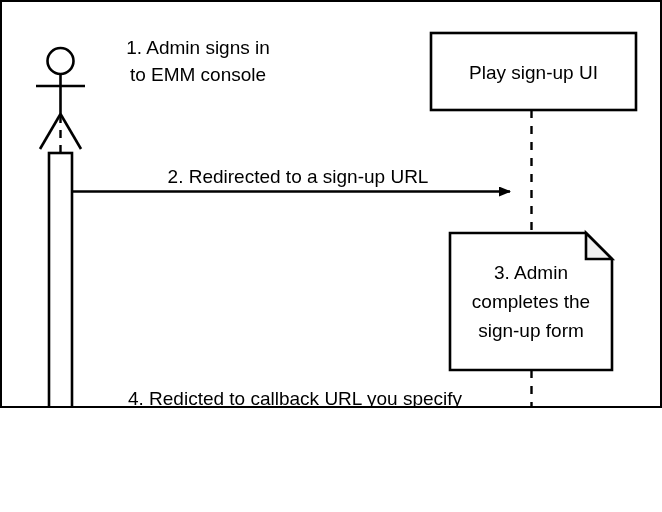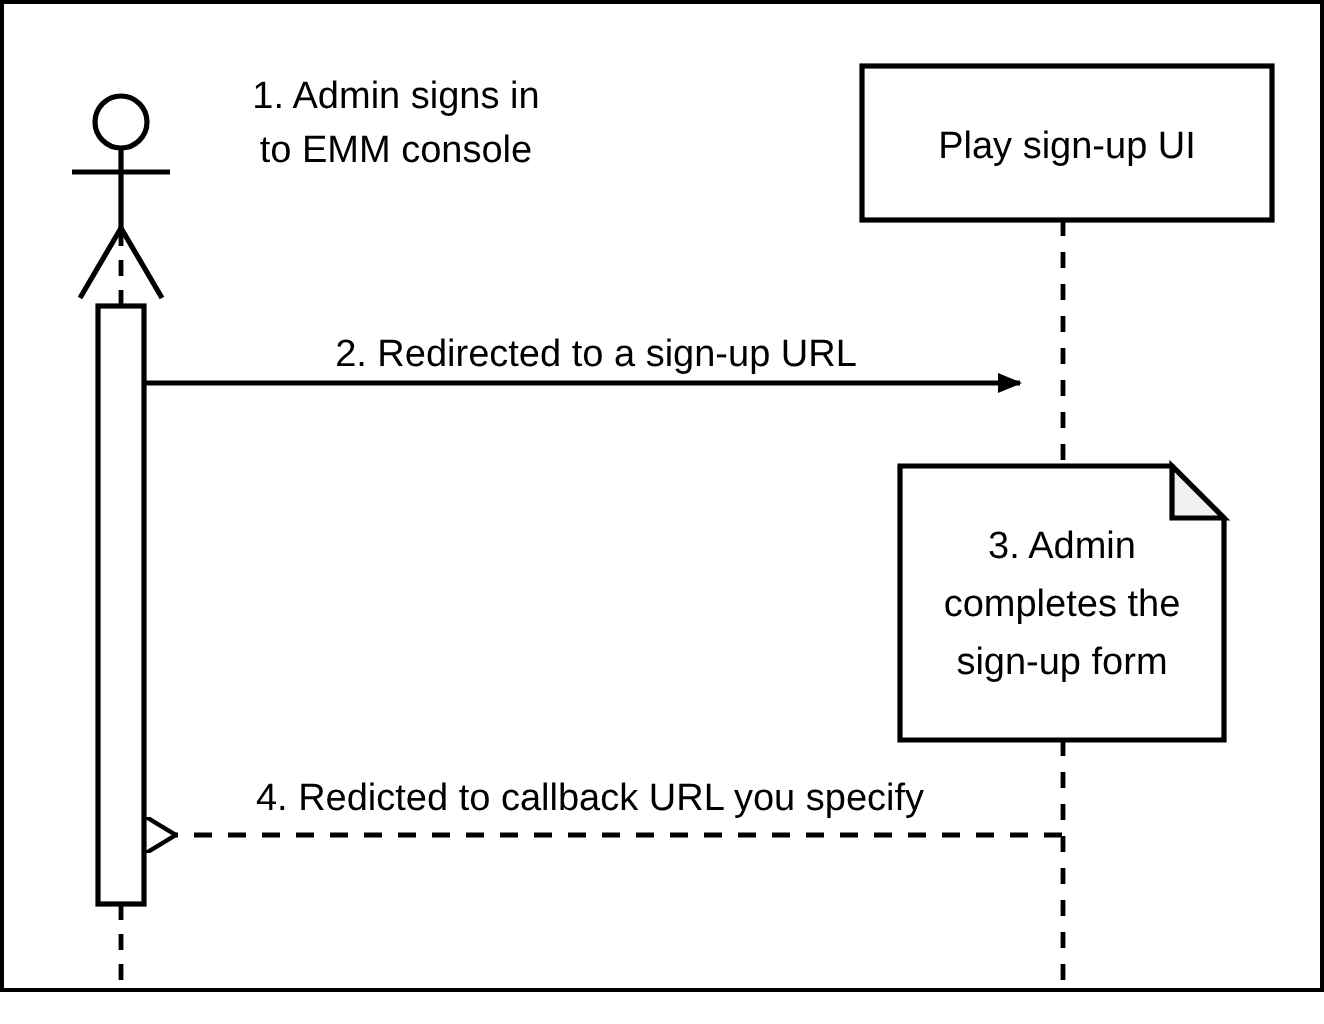--- a/index.html
+++ b/index.html
@@ -7,21 +7,21 @@
     margin: 0;
     padding: 0;
     background: #ffffff;
   }
   body {
     font-family: "Liberation Sans", sans-serif;
   }
   #canvas {
     position: relative;
     width: 662px;
-    height: 496px;
+    height: 408px;
     background: #ffffff;
     overflow: hidden;
     box-sizing: border-box;
     border: 2px solid #000000;
   }
   #diagram-svg {
     position: absolute;
     left: 0;
     top: 0;
     width: 662px;

